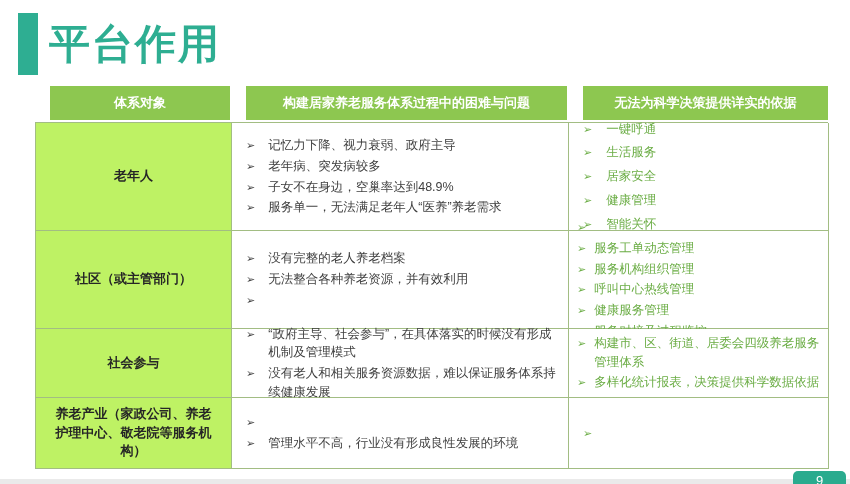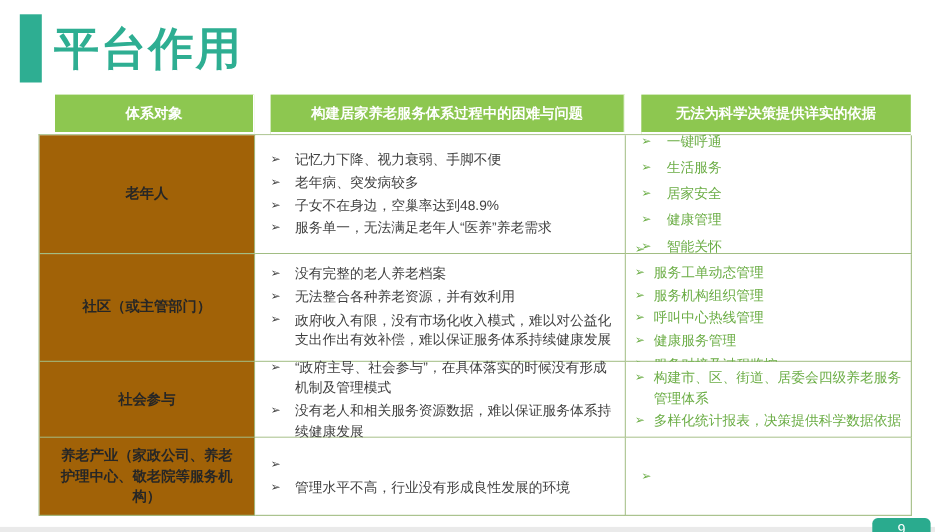--- a/index.html
+++ b/index.html
@@ -34,21 +34,21 @@
     position:absolute; left:35px; top:122px; width:793px;
     display:grid; grid-template-columns:196px 337px 260px;
     grid-template-rows:108px 98px 69px 71px;
     border-left:1px solid #a2bd83; border-top:1px solid #a2bd83;
   }
   .cell {
     border-right:1px solid #a2bd83; border-bottom:1px solid #a2bd83;
     display:flex; flex-direction:column; justify-content:center;
   }
   .cell.subject {
-    background:#a16207; font-weight:bold; font-size:13px; color:#262626;
+    background:#bef264; font-weight:bold; font-size:13px; color:#262626;
     align-items:center; text-align:center; padding:2px 14px; line-height:1.45;
   }
   .cell.problems { background:#ffffff; padding:5px 8px 5px 14px; }
   .cell.roles    { background:#ffffff; padding:5px 6px 5px 8px; }
   .li { display:flex; align-items:flex-start; font-size:12.5px; line-height:1.5; padding:1px 0; }
   .problems .li { color:#3f3f3f; }
   .roles .li    { color:#6bad45; }
   .bullet { flex:0 0 auto; font-size:11px; line-height:1.7; }
   .problems .bullet { margin-right:13px; color:#3f3f3f; }
   .roles .bullet    { margin-right:8px;  color:#6bad45; }
@@ -78,21 +78,21 @@
   <div class="th">构建居家养老服务体系过程中的困难与问题</div>
   <div class="th">无法为科学决策提供详实的依据</div>
 </div>
 
 <div class="tbody">
 
   <div class="cell subject">老年人</div>
   <div class="cell problems">
     <div class="li">
         <span class="bullet">➢</span>
-        <span>记忆力下降、视力衰弱、手脚不便</span>
+        <span>记忆力下降、视力衰弱、政府主导</span>
       </div>
     <div class="li">
         <span class="bullet">➢</span>
         <span>老年病、突发病较多</span>
       </div>
     <div class="li">
         <span class="bullet">➢</span>
         <span>子女不在身边，空巢率达到48.9%</span>
       </div>
     <div class="li">
@@ -128,21 +128,20 @@
     <div class="li">
         <span class="bullet">➢</span>
         <span>没有完整的老人养老档案</span>
       </div>
     <div class="li">
         <span class="bullet">➢</span>
         <span>无法整合各种养老资源，并有效利用</span>
       </div>
     <div class="li">
         <span class="bullet">➢</span>
-        <span>政府收入有限，没有市场化收入模式，难以对公益化支出作出有效补偿，难以保证服务体系持续健康发展</span>
       </div>
   </div>
   <div class="cell roles">
     <div class="li">
         <span class="bullet">➢</span>
       </div>
     <div class="li">
         <span class="bullet">➢</span>
         <span>服务工单动态管理</span>
       </div>

